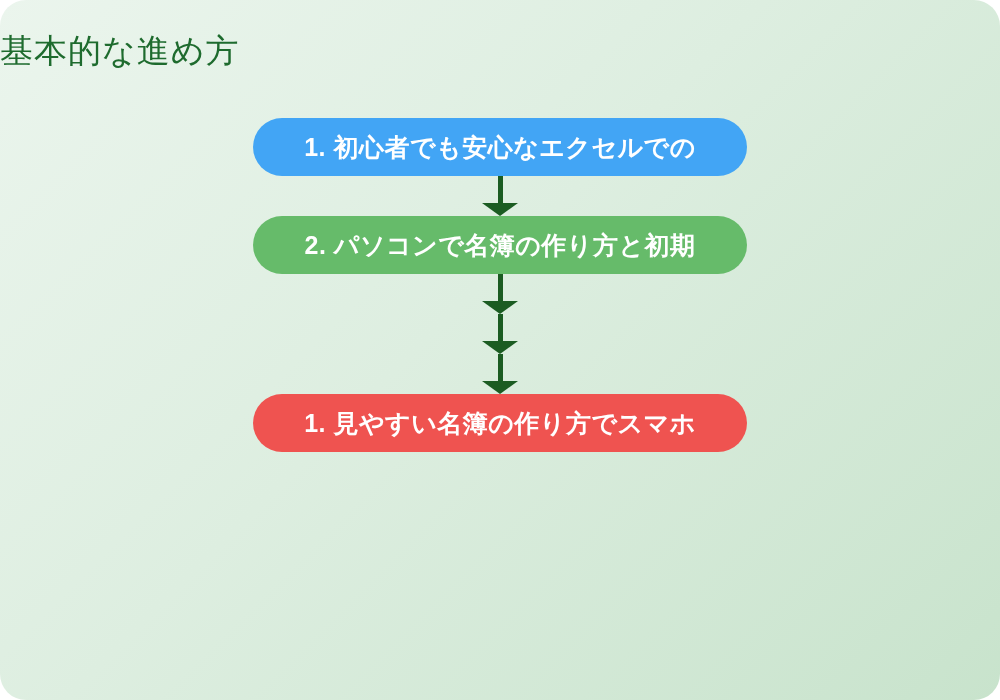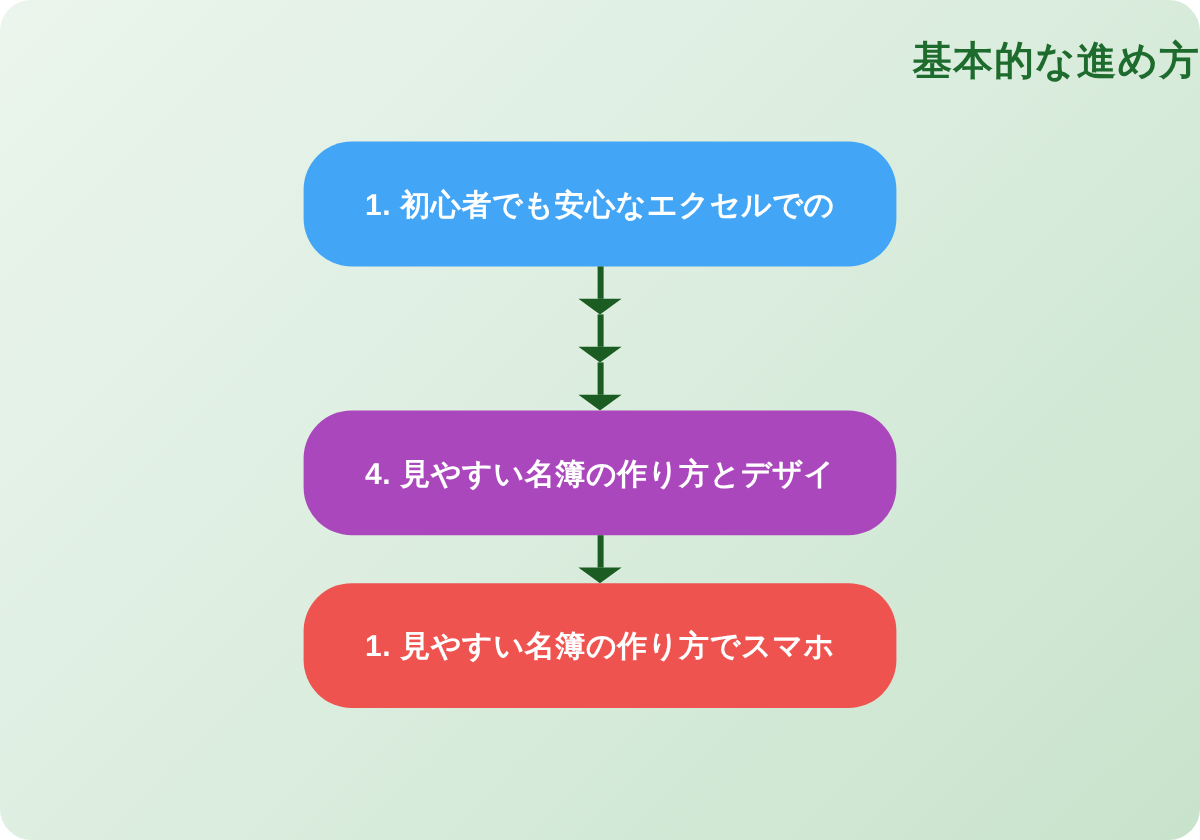--- a/index.html
+++ b/index.html
@@ -12,36 +12,36 @@
     position: relative;
     width: 1000px;
     height: 700px;
     border-radius: 26px;
     background: linear-gradient(135deg, #ebf5ed 0%, #ddeee0 45%, #c8e3cc 100%);
     overflow: hidden;
   }
   .page-title {
     margin: 0;
     padding-top: 34px;
-    text-align: right;
+    text-align: left;
     font-size: 33px;
     line-height: 34px;
-    font-weight: bold;
+    font-weight: normal;
     color: #1e6b2e;
     letter-spacing: 1px;
   }
   .flow {
     margin-top: 50px;
     display: flex;
     flex-direction: column;
     align-items: center;
   }
   .step {
     width: 494px;
-    height: 104px;
+    height: 58px;
     border-radius: 40px;
     display: flex;
     align-items: center;
     justify-content: center;
     color: #ffffff;
     font-size: 25px;
     font-weight: bold;
     letter-spacing: 0.5px;
     box-sizing: border-box;
     text-align: center;
@@ -76,35 +76,35 @@
 
     <div class="step" style="background: rgb(66, 165, 245);">
       <span>1. 初心者でも安心なエクセルでの</span>
     </div>
 
     <div class="arrow">
       <div class="arrow-line" style="background: rgb(27, 92, 34);"></div>
       <div class="arrow-head" style="border-top-color: rgb(27, 92, 34);"></div>
     </div>
 
+    <div class="step" style="background: rgb(102, 187, 106);">
+      <span>2. パソコンで名簿の作り方と初期</span>
+    </div>
 
     <div class="arrow">
       <div class="arrow-line" style="background: rgb(27, 92, 34);"></div>
       <div class="arrow-head" style="border-top-color: rgb(27, 92, 34);"></div>
     </div>
 
 
     <div class="arrow">
       <div class="arrow-line" style="background: rgb(27, 92, 34);"></div>
       <div class="arrow-head" style="border-top-color: rgb(27, 92, 34);"></div>
     </div>
 
-    <div class="step" style="background: rgb(171, 71, 188);">
-      <span>4. 見やすい名簿の作り方とデザイ</span>
-    </div>
 
     <div class="arrow">
       <div class="arrow-line" style="background: rgb(27, 92, 34);"></div>
       <div class="arrow-head" style="border-top-color: rgb(27, 92, 34);"></div>
     </div>
 
     <div class="step" style="background: rgb(239, 83, 80);">
       <span>1. 見やすい名簿の作り方でスマホ</span>
     </div>
 

